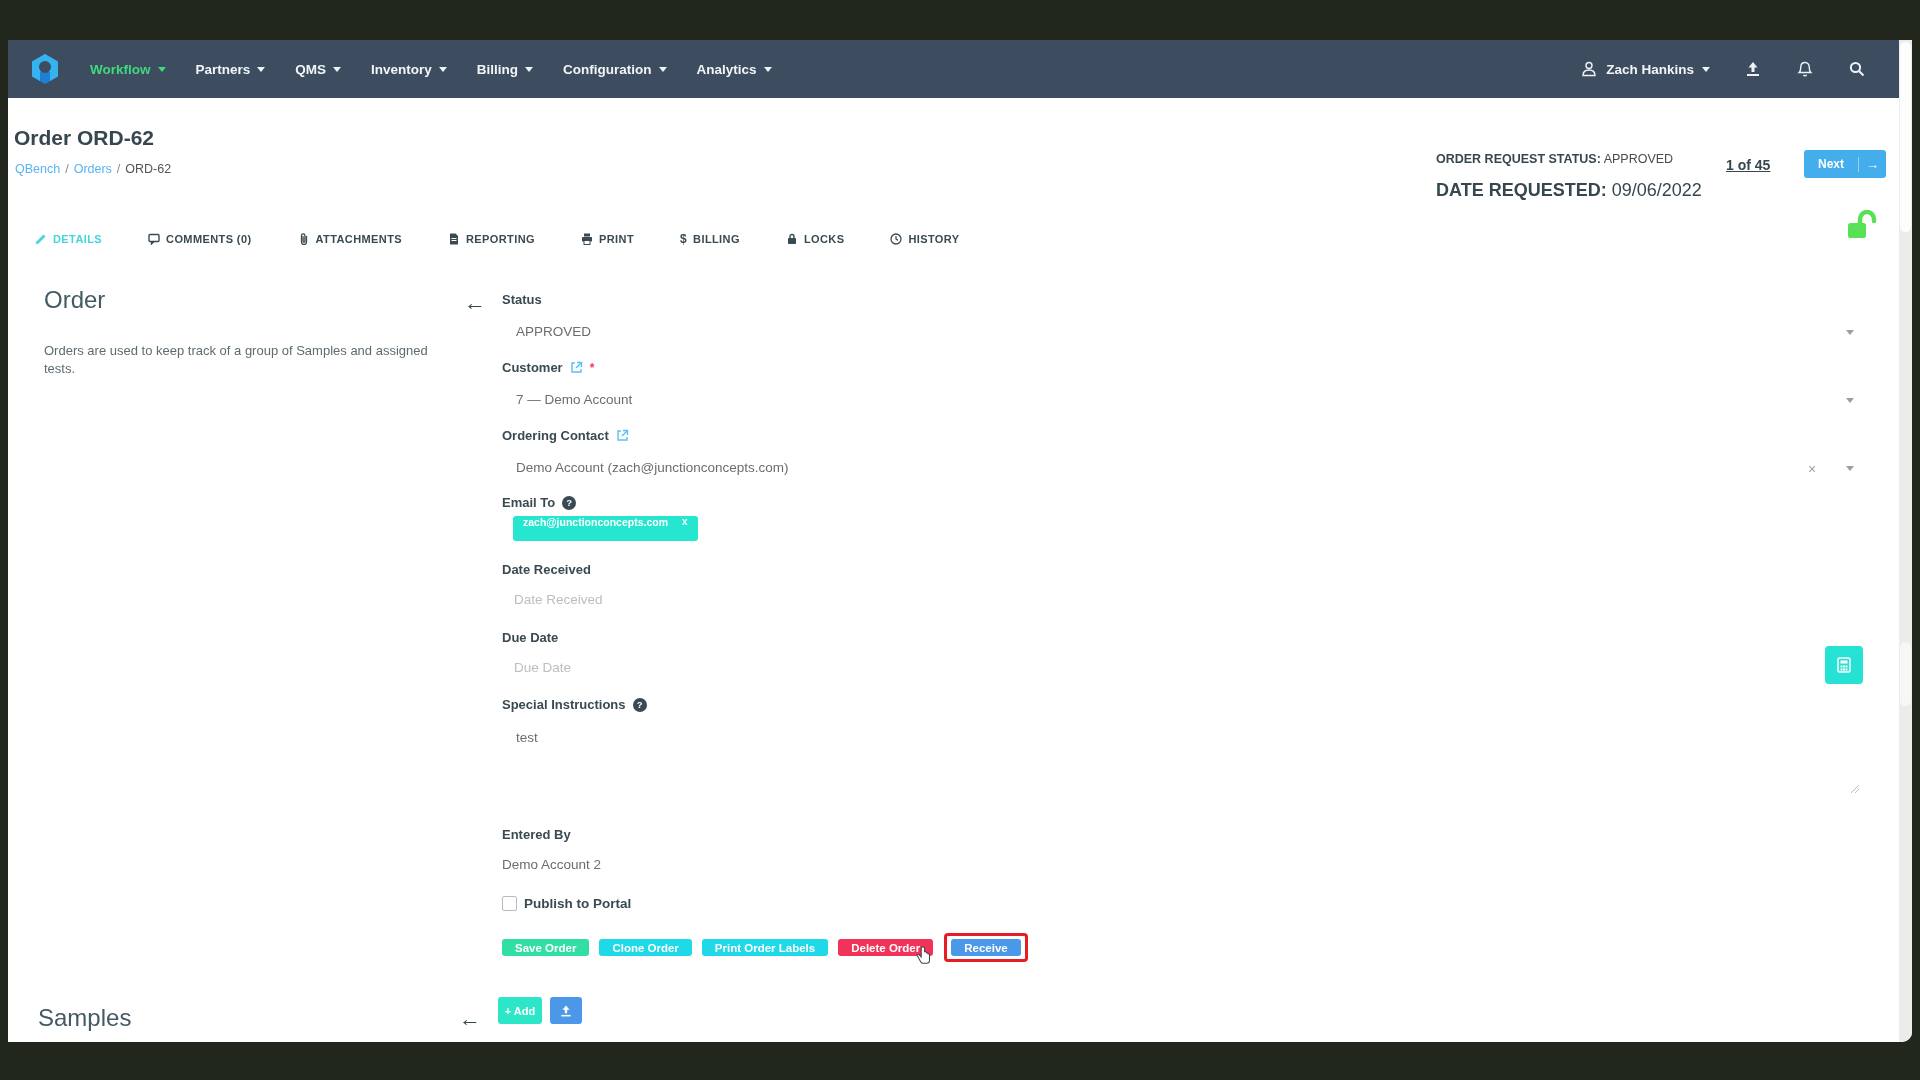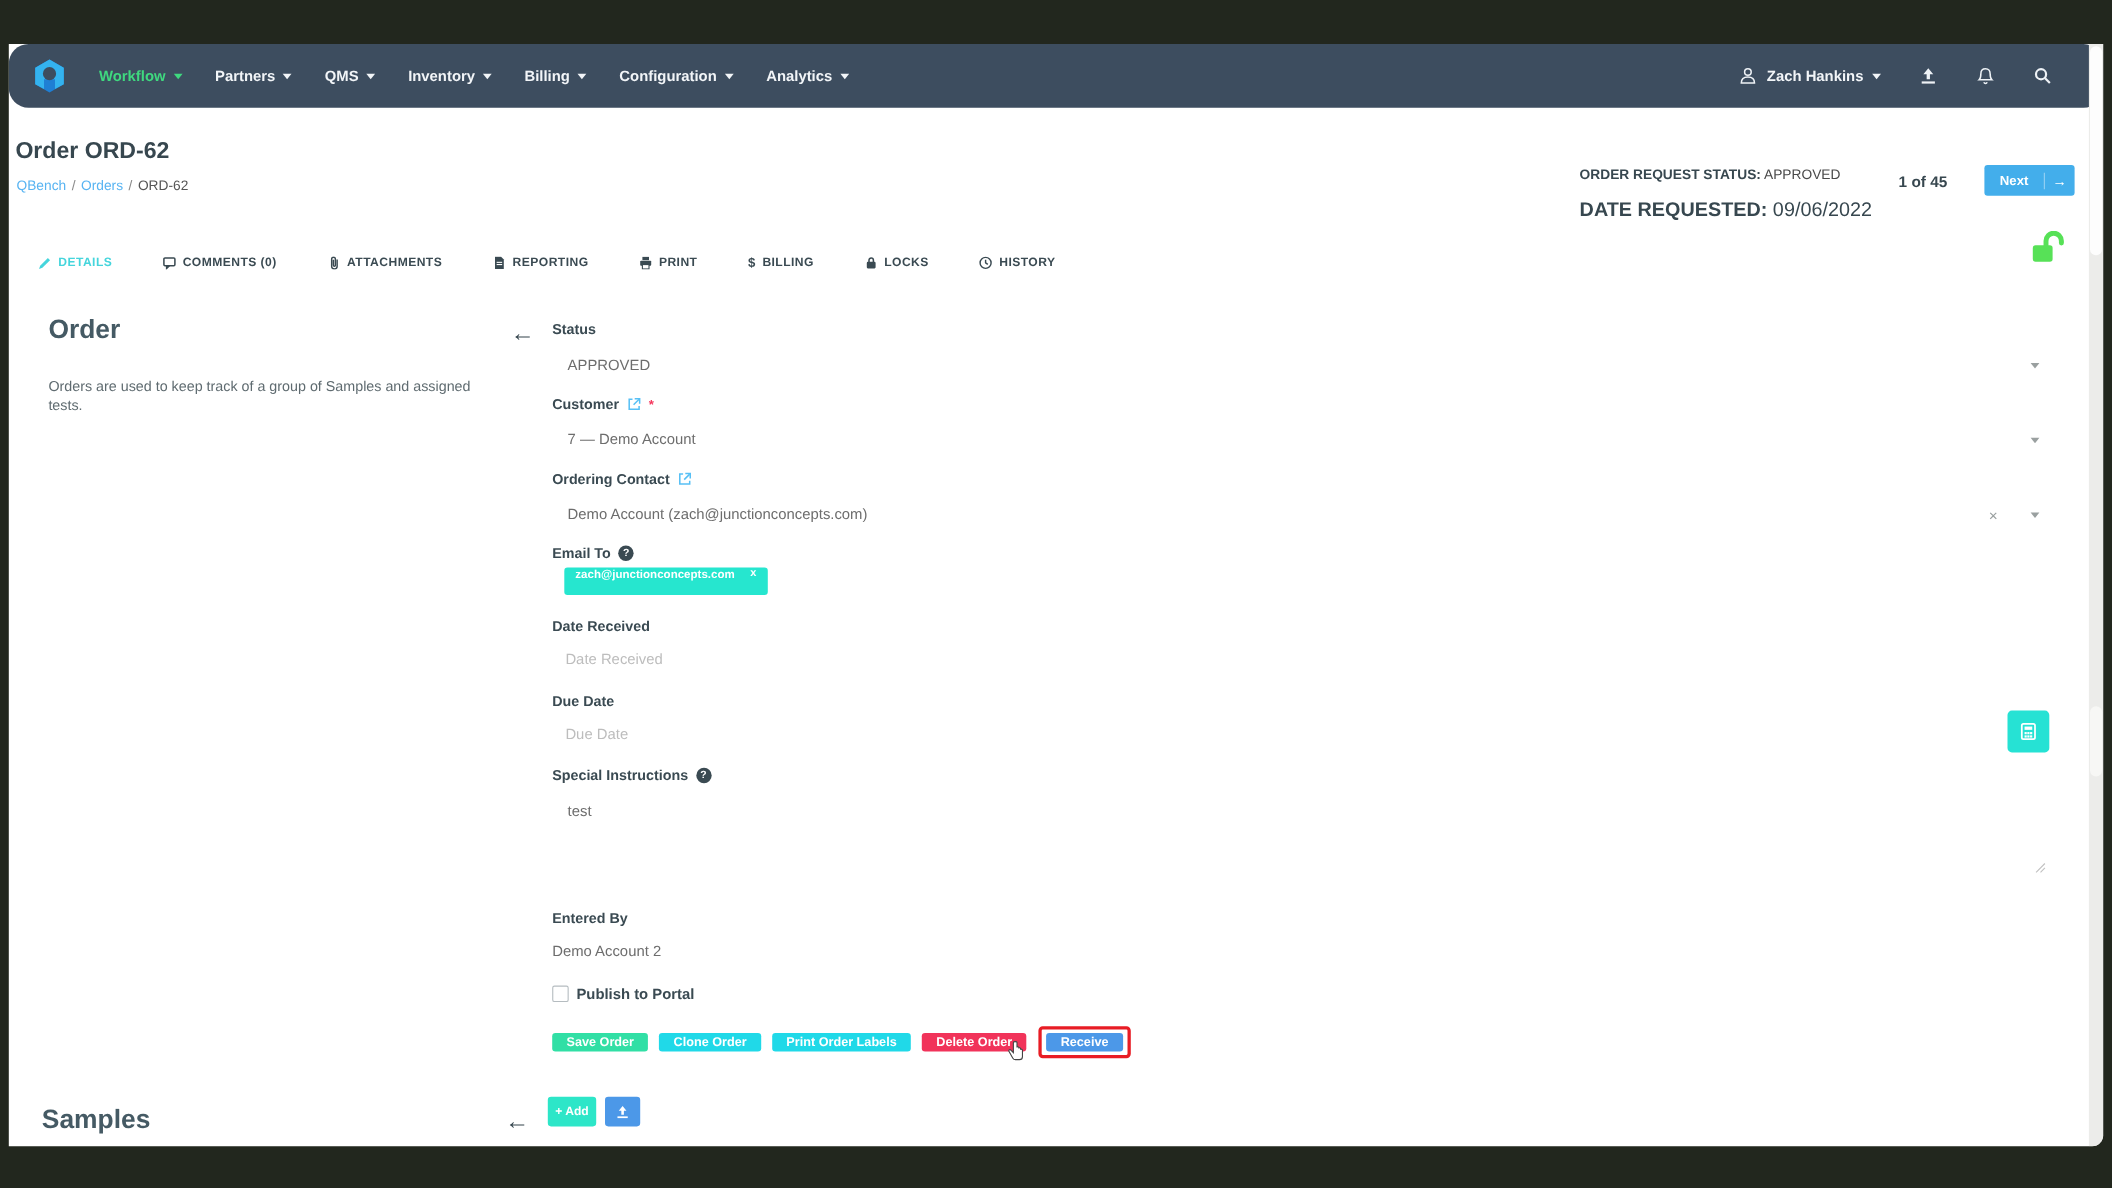--- a/index.html
+++ b/index.html
@@ -1,55 +1,55 @@
 <!DOCTYPE html>
 <html><head>
 <meta charset="utf-8">
 <style>
   * { margin:0; padding:0; box-sizing:border-box; }
   body { font-family: "Liberation Sans", "DejaVu Sans", sans-serif; background:#22271e; }
   .screen { position:relative; width:1920px; height:1080px; background:#22271e; overflow:hidden; }
   .viewport { position:absolute; left:8px; top:40px; width:1904px; height:1002px; background:#ffffff; border-bottom-right-radius:10px; overflow:hidden; }
 
   
-  .navbar { position:absolute; left:0; top:0; width:100%; height:58px; background:#3d4d5f; display:flex; align-items:center;border-radius:18px; }
+  .navbar { position:absolute; left:0; top:0; width:100%; height:58px; background:#3d4d5f; display:flex; align-items:center; }
   .nav-logo { margin-left:20px; width:34px; height:34px; flex:0 0 auto; }
   .nav-menu { display:flex; align-items:center; margin-left:28px; gap:30px; }
   .nav-item { display:flex; align-items:center; gap:7px; color:#f2f5f8; font-size:13.5px; font-weight:700; cursor:pointer; }
   .nav-item.active { color:#3fd97f; }
   .caret { width:0; height:0; border-left:4px solid transparent; border-right:4px solid transparent; border-top:5px solid currentColor; display:inline-block; }
   .nav-right { margin-left:auto; display:flex; align-items:center; gap:34px; margin-right:46px; color:#f2f5f8; }
   .nav-user { display:flex; align-items:center; gap:8px; font-size:13.5px; font-weight:700; cursor:pointer; }
   .nav-icon { width:18px; height:18px; color:#eef2f6; cursor:pointer; }
 
   
   .page-title { position:absolute; left:6px; top:86px; font-size:21px; font-weight:700; color:#37474f; }
   .breadcrumb { position:absolute; left:7px; top:122px; font-size:12.5px; color:#8a8a8a; display:flex; gap:5px; }
   .breadcrumb a { color:#58b4f2; text-decoration:none; cursor:pointer; }
   .bc-current { color:#555; }
 
   .req-status { position:absolute; left:1428px; top:112px; font-size:12.5px; color:#37474f; }
   .req-status b { font-weight:700; }
   .req-status .val { font-weight:400; color:#4a4a4a; }
   .req-date { position:absolute; left:1428px; top:140px; font-size:18px; color:#37474f; }
-  .pager-count { position:absolute; left:1718px; top:117px; font-size:14px; font-weight:700; color:#37474f; }
+  .pager-count { position:absolute; left:1718px; top:117px; font-size:14px; font-weight:700; color:#37474f;text-decoration:underline; }
   .next-btn { position:absolute; left:1796px; top:110px; width:82px; height:28px; background:#43aeeb; border:none; border-radius:3px; color:#fff; font-size:12px; font-weight:700; cursor:pointer; display:flex; align-items:center; font-family:inherit; }
   .next-label { flex:1; text-align:center; }
   .next-arrow { width:28px; text-align:center; border-left:1px solid rgba(255,255,255,.45); font-size:13px; }
   .lock-open { position:absolute; left:1836px; top:170px; cursor:pointer; }
 
   
   .tabs { position:absolute; left:27px; top:192px; display:flex; gap:46px; }
   .tab { display:flex; align-items:center; gap:6px; font-size:11px; font-weight:700; letter-spacing:.4px; color:#3a4a52; cursor:pointer; }
   .tab.active { color:#45d5dc; }
   .tab svg { width:12px; height:12px; }
   .tab .dollar { font-size:12px; font-weight:700; }
 
   
-  .section-heading { font-size:24px; font-weight:700; color:#455a64; }
+  .section-heading { font-size:24px; font-weight:400; color:#455a64; }
   .order-heading { position:absolute; left:36px; top:246px; }
   .order-desc { position:absolute; left:36px; top:302px; width:400px; font-size:13px; color:#5f6b70; line-height:1.4; }
   .collapse-arrow { position:absolute; font-size:22px; color:#37474f; cursor:pointer; line-height:1; }
   .order-arrow { left:456px; top:252px; }
   .samples-arrow { left:451px; top:968px; }
 
   
   .fld-label { position:absolute; left:494px; font-size:13px; font-weight:700; color:#3a4a52; display:flex; align-items:center; gap:7px; }
   .fld-value { position:absolute; left:508px; font-size:13.5px; color:#6d6d6d; }
   .fld-plain  { position:absolute; left:494px; font-size:13.5px; color:#6d6d6d; }

